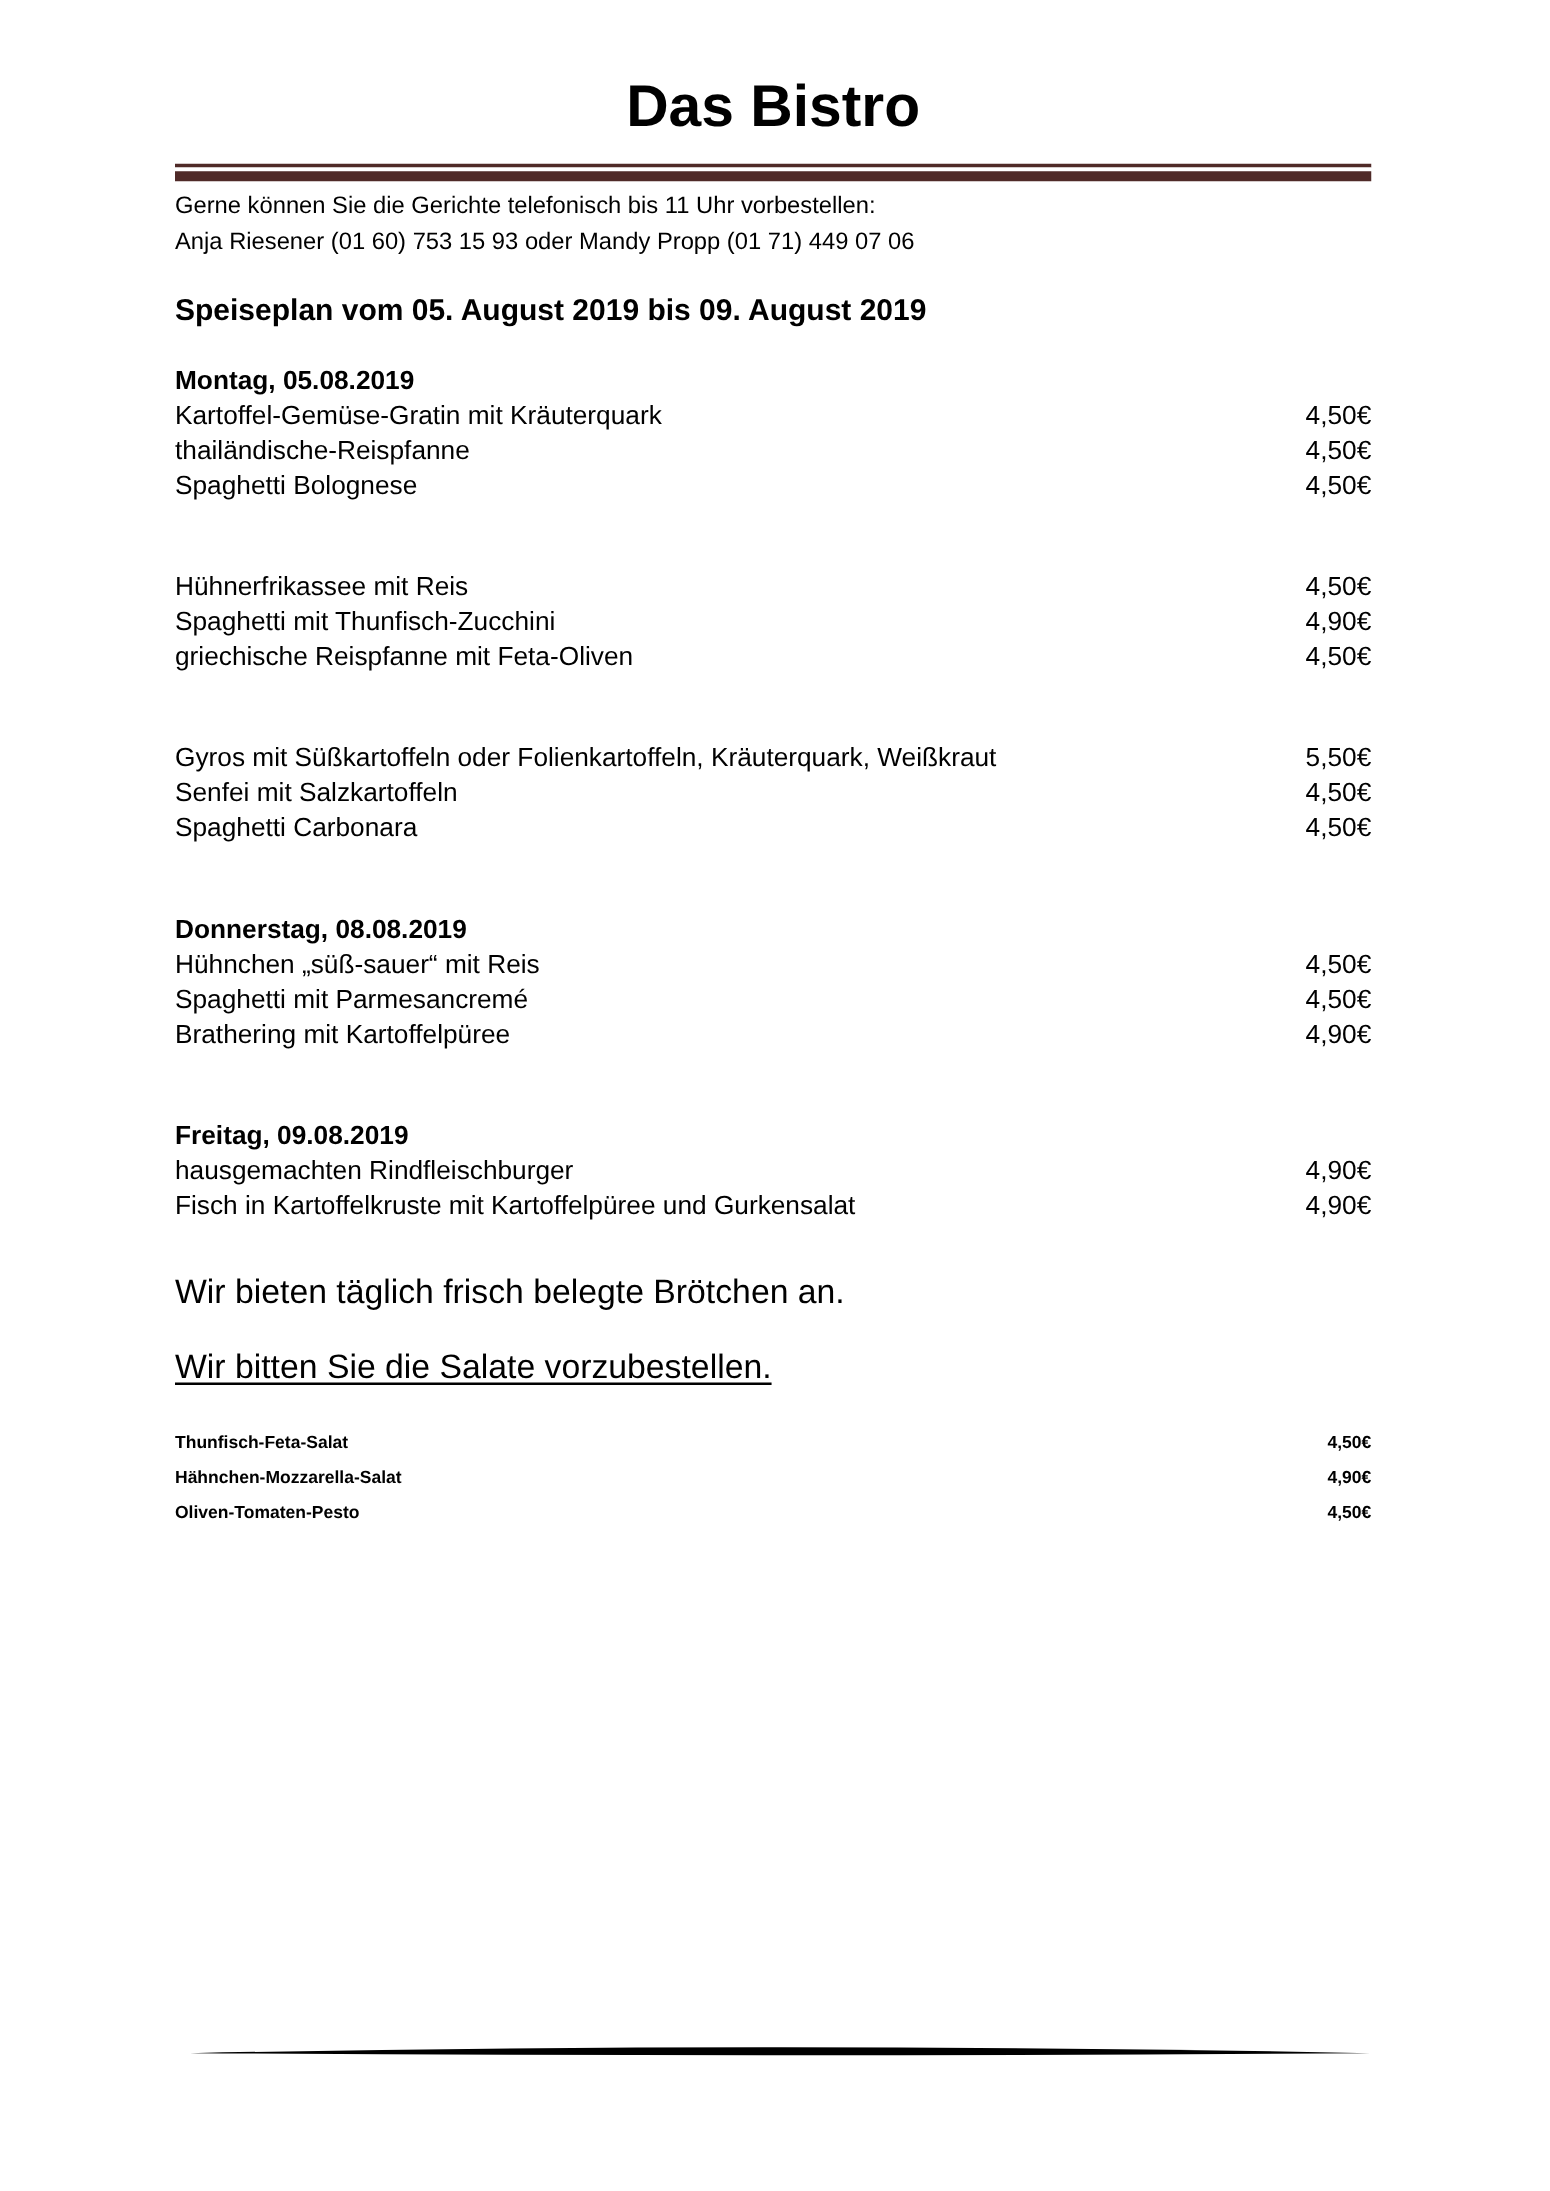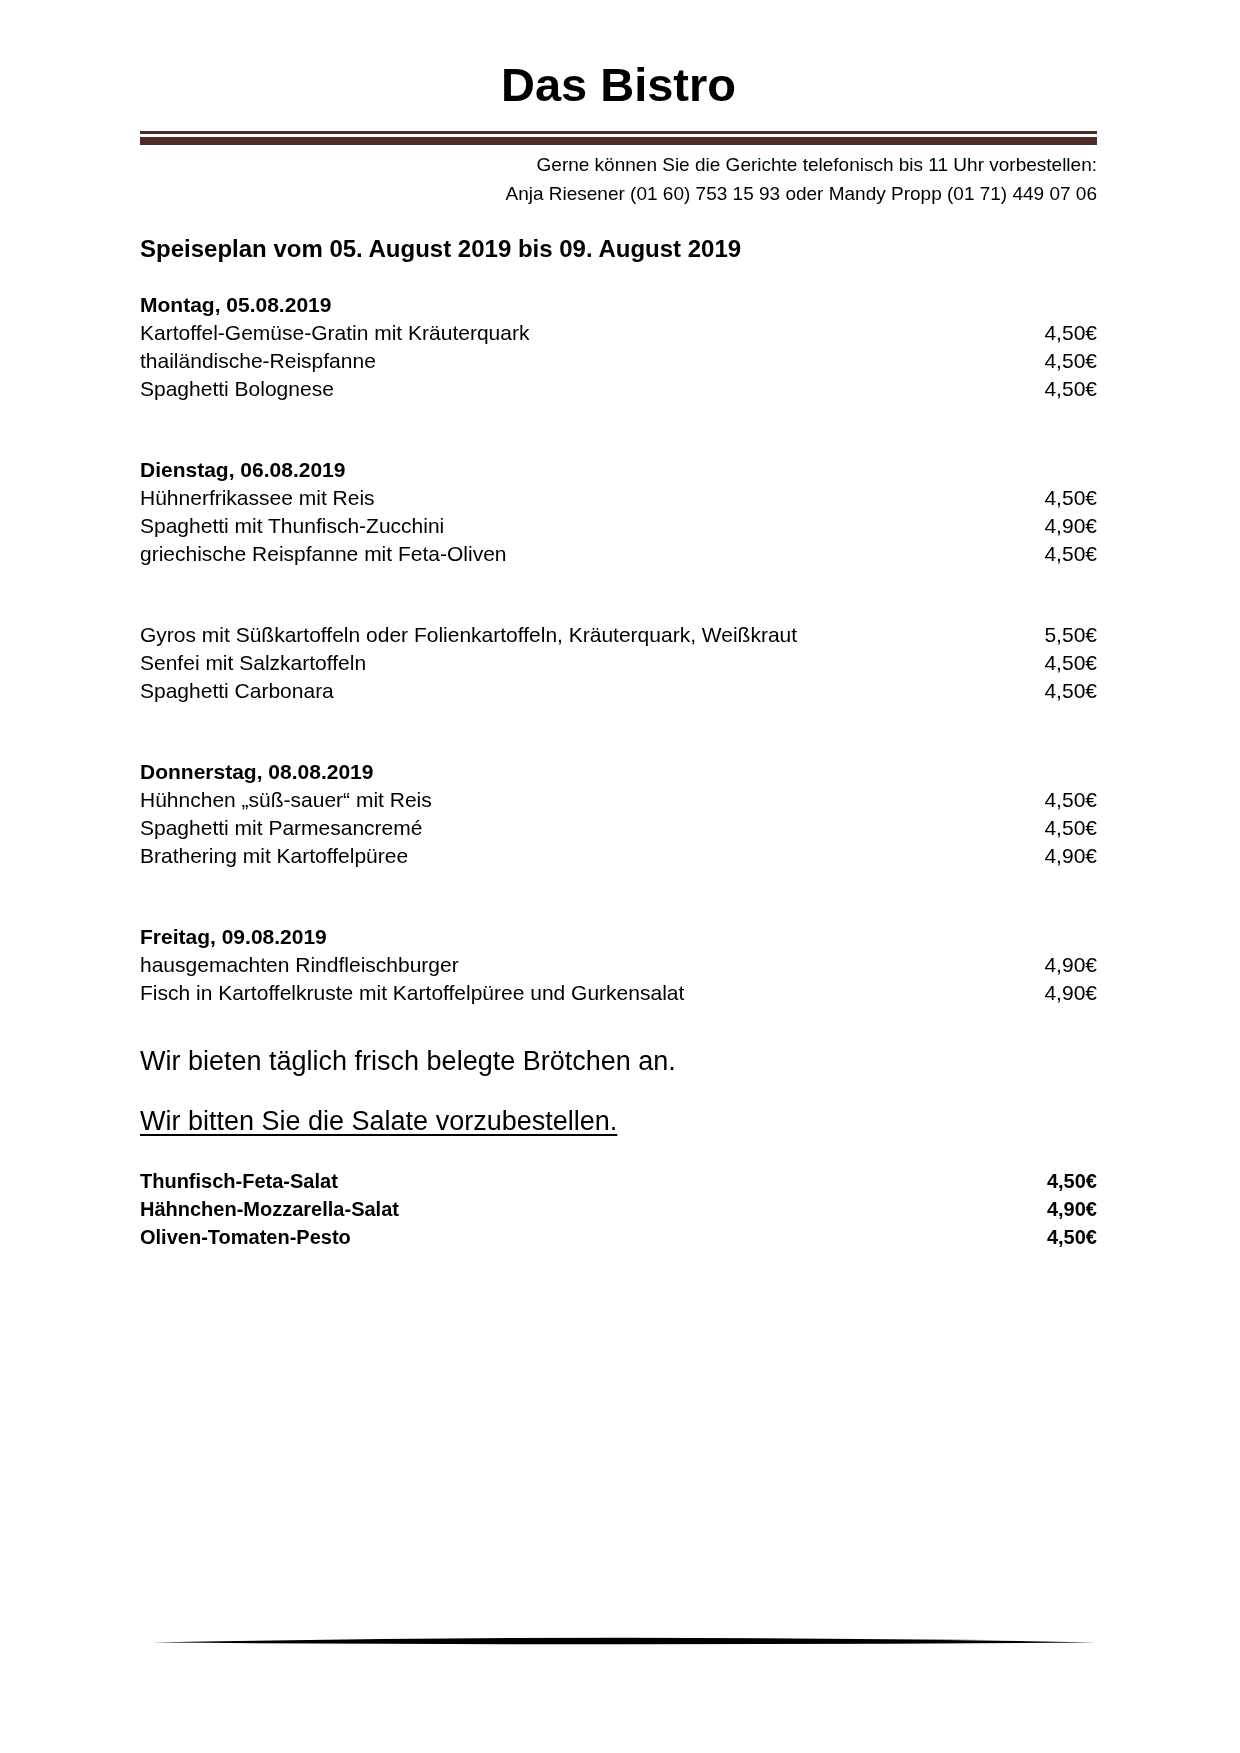--- a/index.html
+++ b/index.html
@@ -34,21 +34,20 @@
     margin-top:17px;
   }
   .header-rule .thin{height:3px;background:var(--header_rule);}
   .header-rule .gap{height:3px;background:#ffffff;}
   .header-rule .thick{height:8px;background:var(--header_rule);}
   .preorder{
     margin-top:5px;
     font-size:19px;
     line-height:29px;
     font-weight:400;
-    text-align:right;
   }
   .plan-heading{
     margin:26px 0 0 0;
     font-size:24px;
     line-height:30px;
     font-weight:700;
   }
   .day{
     font-size:21px;
     line-height:28px;
@@ -76,21 +75,21 @@
   }
   .note-broetchen{margin-top:40px;}
   .note-salate{
     margin-top:32px;
     text-decoration:underline;
     text-decoration-thickness:2px;
     text-underline-offset:4px;
   }
   .salads{
     margin-top:32px;
-    font-size:20px;
+    font-size:14px;
     line-height:28px;
   }
   .salad-row{
     display:flex;
     justify-content:space-between;
     align-items:baseline;
     font-weight:700;
   }
   .dressing{
     margin:32px 0 0 0;
@@ -137,21 +136,20 @@
         <span class="dish-name">thailändische-Reispfanne</span>
         <span class="dish-price">4,50€</span>
       </div>
       <div class="dish-row">
         <span class="dish-name">Spaghetti Bolognese</span>
         <span class="dish-price">4,50€</span>
       </div>
     </section>
 
     <section class="day">
-      <h3 class="day-label">Dienstag, 06.08.2019</h3>
       <div class="dish-row">
         <span class="dish-name">Hühnerfrikassee mit Reis</span>
         <span class="dish-price">4,50€</span>
       </div>
       <div class="dish-row">
         <span class="dish-name">Spaghetti mit Thunfisch-Zucchini</span>
         <span class="dish-price">4,90€</span>
       </div>
       <div class="dish-row">
         <span class="dish-name">griechische Reispfanne mit Feta-Oliven</span>

